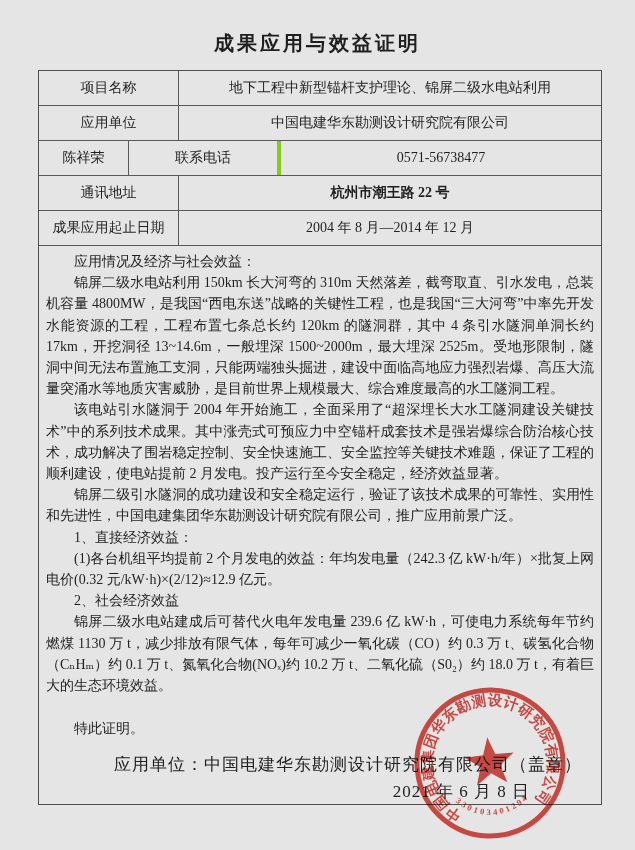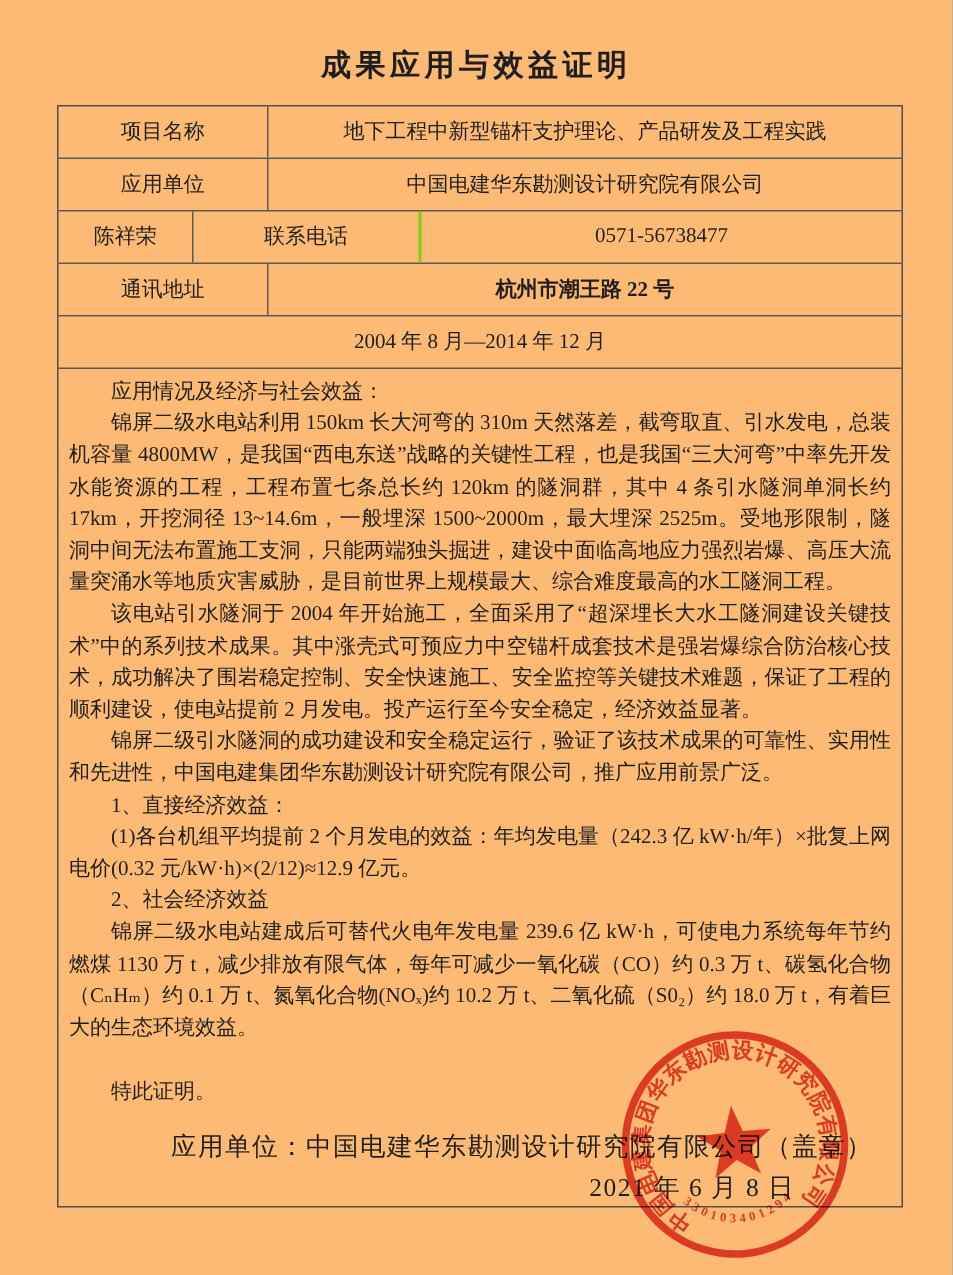--- a/index.html
+++ b/index.html
@@ -1,21 +1,21 @@
 <!DOCTYPE html>
 <html><head>
 <meta charset="utf-8">
 <style>
   * { margin: 0; padding: 0; box-sizing: border-box; }
   html, body { background: #9a9a9a; }
   .page {
     position: relative;
     width: 635px;
     height: 850px;
-    background: #fdba74;
+    background: #e5e5e5;
     font-family: "Liberation Serif", "DejaVu Serif", serif;
     color: #1f1f1f;
     overflow: hidden;
   }
   .doc-title {
     position: absolute;
     top: 30px; left: 0; right: 0;
     text-align: center;
     font-size: 20px;
     font-weight: bold;
@@ -38,21 +38,21 @@
   .t-cell {
     display: flex;
     align-items: center;
     justify-content: center;
     text-align: center;
     padding: 2px 4px;
   }
   .c-label { width: 140px; border-right: 1px solid #595959; }
   .c-value { flex: 1; }
   .c-contact-name { width: 90px; border-right: 1px solid #595959; }
-  .c-phone-label { width: 152px; border-right: 2px solid #84cc16; }
+  .c-phone-label { width: 152px; border-right: 4px solid #84cc16; }
   .c-phone-value { flex: 1; }
   .bold { font-weight: bold; }
   .content-cell {
     position: relative;
     height: 558px;
     border-bottom: none;
     padding: 5px 7px 0 7px;
     font-size: 14px;
     line-height: 21.2px;
   }
@@ -95,40 +95,41 @@
 <body>
 
 <div class="page">
 
   <div class="doc-title">成果应用与效益证明</div>
 
   <div class="doc-table">
 
     <div class="t-row">
       <div class="t-cell c-label">项目名称</div>
-      <div class="t-cell c-value">地下工程中新型锚杆支护理论、产品研发及工程实践</div>
+      <div class="t-cell c-value">地下工程中新型锚杆支护理论、锦屏二级水电站利用</div>
     </div>
 
     <div class="t-row">
       <div class="t-cell c-label">应用单位</div>
       <div class="t-cell c-value">中国电建华东勘测设计研究院有限公司</div>
     </div>
 
     <div class="t-row">
       <div class="t-cell c-contact-name">陈祥荣</div>
       <div class="t-cell c-phone-label">联系电话</div>
       <div class="t-cell c-phone-value">0571-56738477</div>
     </div>
 
     <div class="t-row">
       <div class="t-cell c-label">通讯地址</div>
       <div class="t-cell c-value bold">杭州市潮王路 22 号</div>
     </div>
 
     <div class="t-row">
+      <div class="t-cell c-label">成果应用起止日期</div>
       <div class="t-cell c-value">2004 年 8 月—2014 年 12 月</div>
     </div>
 
     <div class="content-cell">
       <p class="content-heading">应用情况及经济与社会效益：</p>
       <p>锦屏二级水电站利用 150km 长大河弯的 310m 天然落差，截弯取直、引水发电，总装机容量 4800MW，是我国“西电东送”战略的关键性工程，也是我国“三大河弯”中率先开发水能资源的工程，工程布置七条总长约 120km 的隧洞群，其中 4 条引水隧洞单洞长约 17km，开挖洞径 13~14.6m，一般埋深 1500~2000m，最大埋深 2525m。受地形限制，隧洞中间无法布置施工支洞，只能两端独头掘进，建设中面临高地应力强烈岩爆、高压大流量突涌水等地质灾害威胁，是目前世界上规模最大、综合难度最高的水工隧洞工程。</p>
       <p>该电站引水隧洞于 2004 年开始施工，全面采用了“超深埋长大水工隧洞建设关键技术”中的系列技术成果。其中涨壳式可预应力中空锚杆成套技术是强岩爆综合防治核心技术，成功解决了围岩稳定控制、安全快速施工、安全监控等关键技术难题，保证了工程的顺利建设，使电站提前 2 月发电。投产运行至今安全稳定，经济效益显著。</p>
       <p>锦屏二级引水隧洞的成功建设和安全稳定运行，验证了该技术成果的可靠性、实用性和先进性，中国电建集团华东勘测设计研究院有限公司，推广应用前景广泛。</p>
       <p>1、直接经济效益：</p>
       <p>(1)各台机组平均提前 2 个月发电的效益：年均发电量（242.3 亿 kW·h/年）×批复上网电价(0.32 元/kW·h)×(2/12)≈12.9 亿元。</p>

